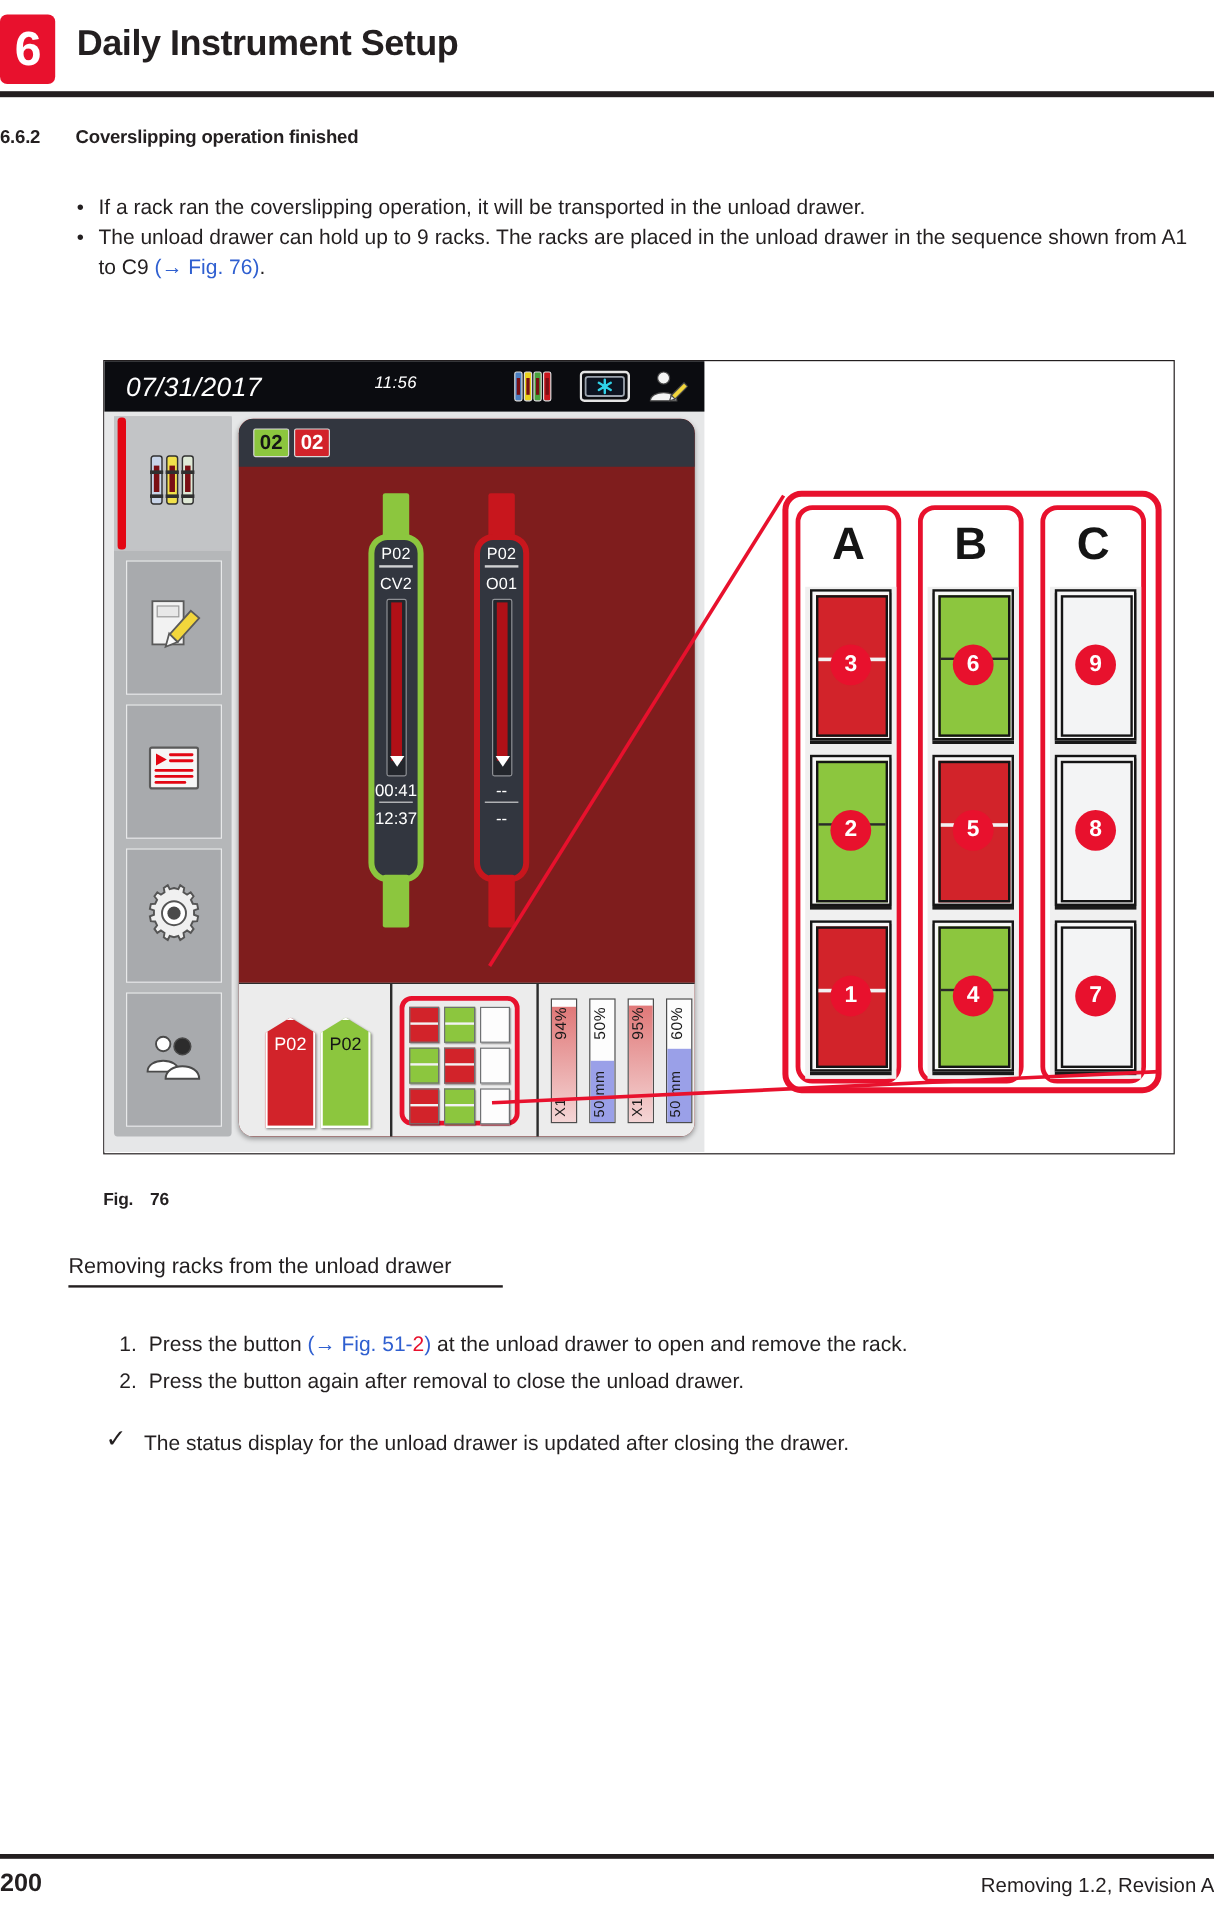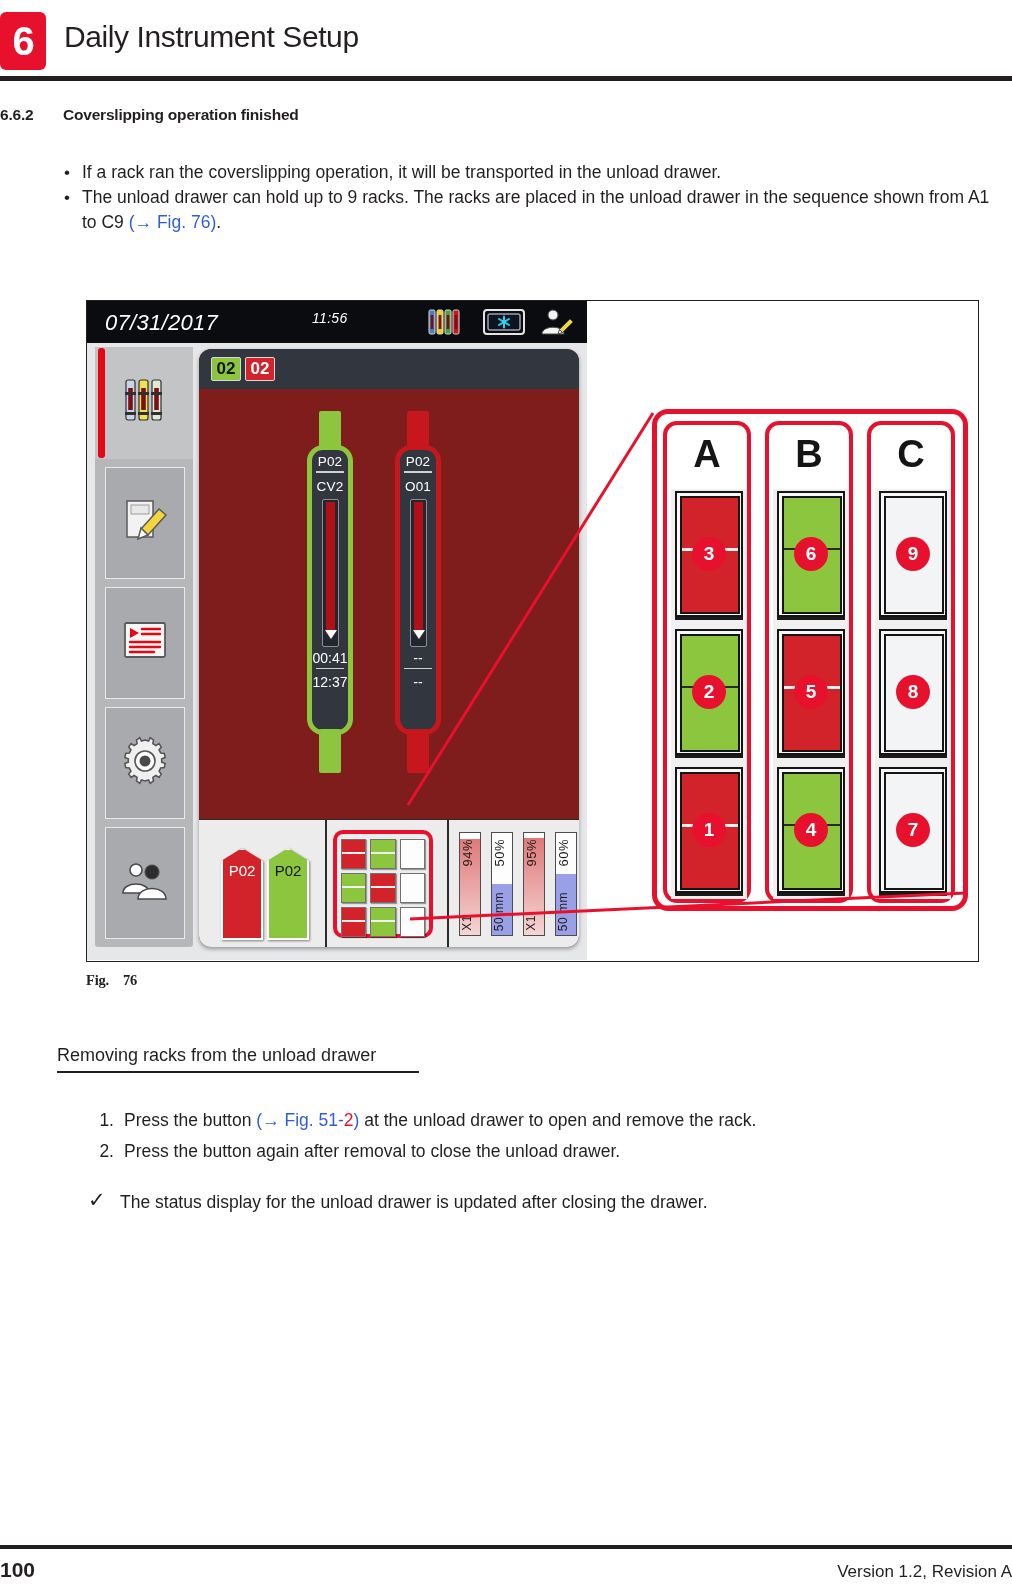--- a/index.html
+++ b/index.html
@@ -18,21 +18,21 @@
   #chapter-badge {
     position:absolute; left:0; top:12px; width:46px; height:58px;
     background:#e8112d; border-radius:6px;
     color:#fff; font-weight:bold; font-size:40px;
     display:flex; align-items:center; justify-content:center;
     font-family:"Liberation Sans", sans-serif;
     letter-spacing:-1px;
   }
   #chapter-title {
     position:absolute; left:64px; top:20px;
-    font-size:30px; font-weight:normal; letter-spacing:-0.4px;
+    font-size:30px; font-weight:bold; letter-spacing:-0.4px;
     color:#231f20;
   }
   #header-rule {
     position:absolute; left:0; top:76px; width:1012px; height:5px;
     background:#231f20;
   }
 
   
   #section-heading { position:absolute; left:0; top:106px; width:875px; height:26px; }
   #section-number {
@@ -229,22 +229,22 @@
     display:flex; align-items:center; justify-content:center;
     left:50%; margin-left:-17px; top:50%; margin-top:-17px;
     font-family:"Liberation Sans", sans-serif;
   }
 
   
   #connectors { position:absolute; left:0; top:0; width:893px; height:659px; pointer-events:none; }
 
   
   #fig-caption {
-    position:absolute; left:86px; top:972px;
-    font-size:14.5px; font-weight:bold; letter-spacing:-0.2px;font-family:Liberation Serif, serif;
+    position:absolute; left:86px; top:992px;
+    font-size:14.5px; font-weight:bold; letter-spacing:-0.2px;
   }
   #fig-caption .cap-no { margin-left:14px; }
 
   
   #sub-heading {
     position:absolute; left:57px; top:1045px; width:362px;
     font-size:18px; color:#231f20; padding-bottom:5px;
     border-bottom:2.5px solid #231f20;
   }
 
@@ -601,14 +601,14 @@
     <span>Press the button again after removal to close the unload drawer.</span>
   </div>
 </div>
 
 <div id="result-row">
   <span class="chk">✓</span>
   <span>The status display for the unload drawer is updated after closing the drawer.</span>
 </div>
 
 <div id="footer-rule"></div>
-<div id="footer-page">100</div>
-<div id="footer-version">Version 1.2, Revision A</div>
+<div id="footer-page">200</div>
+<div id="footer-version">Removing 1.2, Revision A</div>
 
 </body></html>

